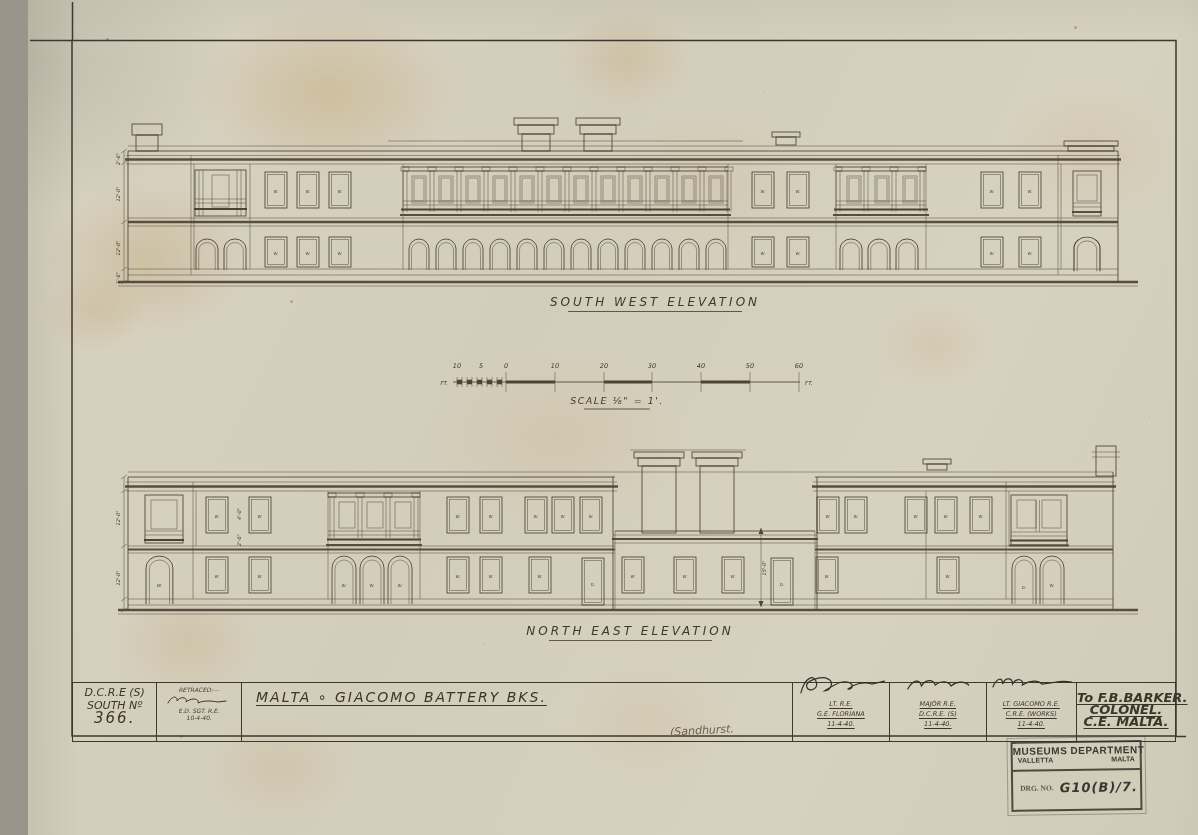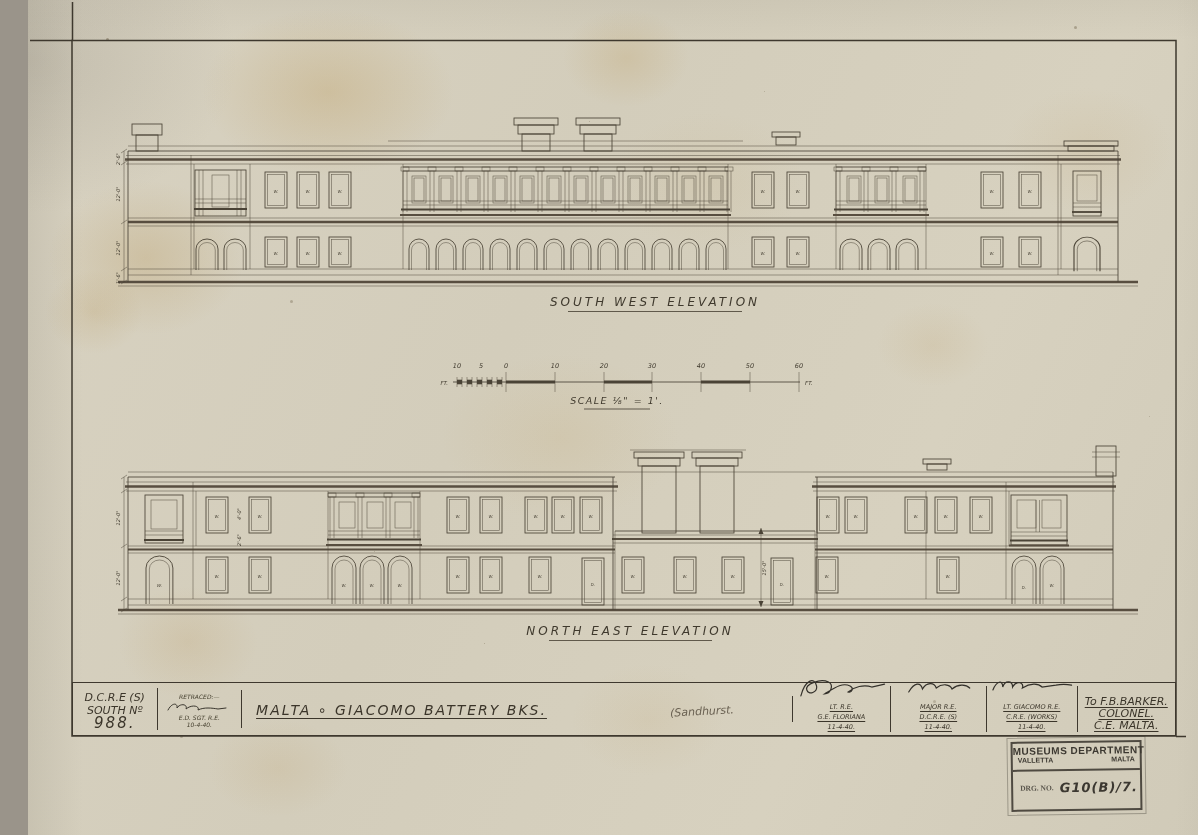--- a/index.html
+++ b/index.html
@@ -38,34 +38,34 @@
   .thin{stroke:#4a4336;stroke-width:.55;fill:none;opacity:.85;}
   .thick{stroke:#584e40;stroke-width:2.4;fill:none;}
   .frame{stroke:#3e382e;stroke-width:1.5;fill:none;}
   .wl{font-size:4px;fill:#55503f;font-style:normal;opacity:.9;}
   .dim{font-size:5px;fill:#4a4336;}
   .sb{font-size:6.5px;}
   .ft{font-size:5.5px;}
   .cap{font-size:9.5px;letter-spacing:1.5px;}
   .etitle{font-size:12px;letter-spacing:3px;}
   
-  .tblock{position:absolute;left:44px;top:682px;width:1104px;height:54px;display:flex;
-    border:1.5px solid #3e382e;box-sizing:border-box;font-style:italic;align-items:center;}
+  .tblock{position:absolute;left:44px;top:682px;width:1104px;height:60px;display:flex;
+    border:1.5px solid #3e382e;box-sizing:border-box;font-style:italic;}
   .cell{border-right:1.4px solid #3e382e;box-sizing:border-box;position:relative;overflow:visible;}
   .cell:last-child{border-right:none;}
   .c1{width:85px;text-align:center;padding-top:3px;font-size:11px;line-height:13px;}
   .c1 .num{font-size:15px;letter-spacing:2px;}
   .c2{width:85px;text-align:center;font-size:6px;line-height:7px;padding-top:3px;color:#46402f;}
   .c3{width:554px;padding:3px 0 0 14px;}
   .c3 .t1{font-size:14px;letter-spacing:2px;line-height:23px;white-space:nowrap;
     text-decoration:underline;text-underline-offset:3px;text-decoration-thickness:1px;}
   .note{position:absolute;right:58px;bottom:4px;font-size:11px;color:#6a6152;transform:rotate(-3deg);}
   .sigc{width:98px;text-align:center;font-size:6.5px;line-height:10px;padding-top:16px;}
   .sigc .s{text-decoration:underline;text-underline-offset:2px;white-space:nowrap;}
-  .sigc.b4{padding-top:9px;font-size:11px;line-height:12px;}
+  .sigc.b4{padding-top:9px;font-size:13px;line-height:12px;font-weight:bold;}
   .sigsvg{position:absolute;left:0;top:-12px;width:100%;height:28px;overflow:visible;}
   .sigsvg path{stroke:#33302a;stroke-width:1.2;fill:none;stroke-linecap:round;}
   .sigsm{width:70px;height:14px;margin:0 auto;display:block;}
   .sigsm path{stroke:#3a362e;stroke-width:1;fill:none;stroke-linecap:round;}
   
   .stamp{position:absolute;left:983px;top:741px;width:131px;height:70px;box-sizing:border-box;
     border:2px solid rgba(55,51,44,.85);transform:rotate(-0.8deg);
     outline:1px solid rgba(55,51,44,.35);outline-offset:3px;
     font-family:"Liberation Sans",sans-serif;color:#3c3831;}
   .st-top{border-bottom:2px solid rgba(55,51,44,.85);height:28px;box-sizing:border-box;padding-top:2px;}
@@ -403,21 +403,21 @@
       </g>
       <text class="etitle" x="602" y="635" text-anchor="middle">NORTH EAST ELEVATION</text>
       <path class="ln" d="M521 640.5H684"></path>
     </g>
   </svg>
 
   <div class="tblock">
     <div class="cell c1">
       <div>D.C.R.E (S)</div>
       <div>SOUTH Nº</div>
-      <div class="num">988.</div>
+      <div class="num">366.</div>
     </div>
     <div class="cell c2">
       <div>RETRACED:—</div>
       <svg class="sigsm" viewBox="0 0 70 14">
         <path d="M4,10 C8,2 14,3 13,8 C16,3 24,4 22,9 C28,4 36,6 34,10 C40,7 48,8 54,9 L62,8"></path>
       </svg>
       <div>E.D. SGT. R.E.</div>
       <div>10-4-40.</div>
     </div>
     <div class="cell c3">

